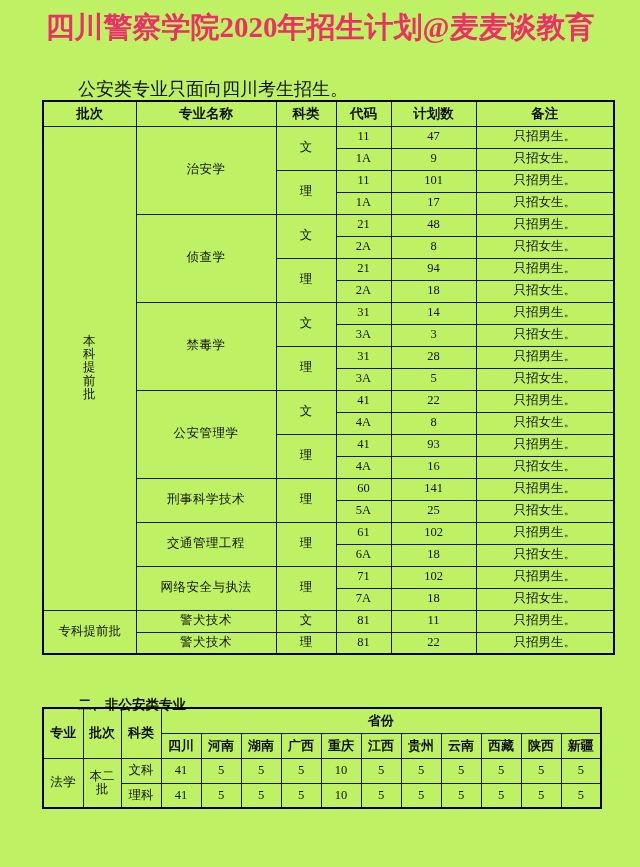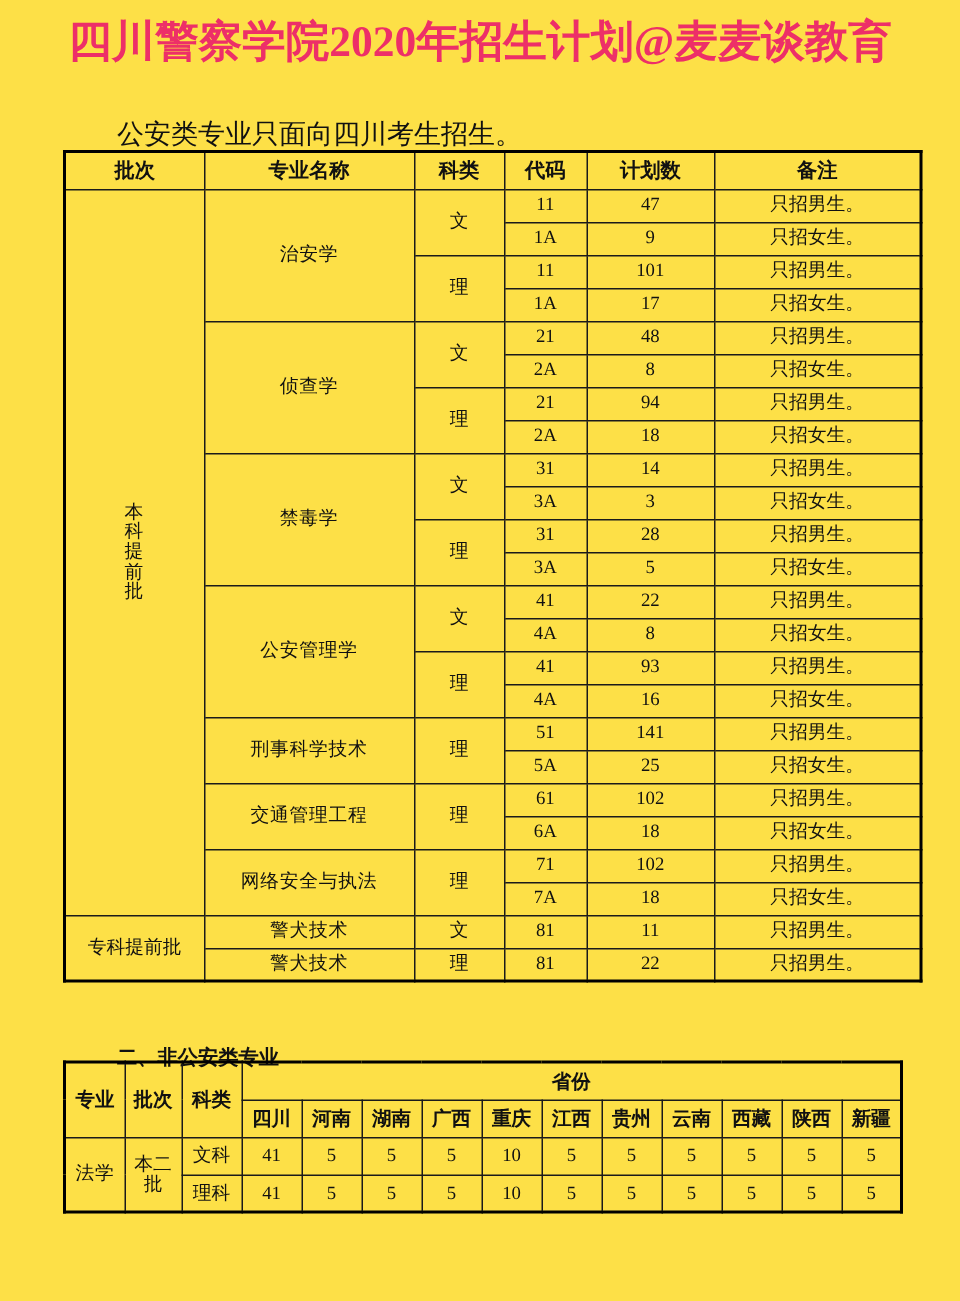--- a/index.html
+++ b/index.html
@@ -6,21 +6,21 @@
   html, body {
     margin: 0; padding: 0;
     width: 640px; height: 867px;
     background: #ffffff;
     font-family: "Liberation Serif", "DejaVu Serif", serif;
     overflow: hidden;
   }
   #page {
     position: relative;
     width: 640px; height: 867px;
-    background: #fde047;
+    background: #bef264;
   }
 
   
   .doc-title {
     position: absolute;
     left: 0; top: 8px;
     width: 640px;
     text-align: center;
     font-family: "Liberation Serif", "DejaVu Serif", serif;
     font-weight: bold;
@@ -256,21 +256,21 @@
       </tr>
       <tr class="r">
         <td>4A</td>
         <td>16</td>
         <td class="remark">只招女生。</td>
       </tr>
 
       <tr class="r">
         <td rowspan="2" class="majorname">刑事科学技术</td>
         <td rowspan="2">理</td>
-        <td>51</td>
+        <td>60</td>
         <td>141</td>
         <td class="remark">只招男生。</td>
       </tr>
       <tr class="r">
         <td>5A</td>
         <td>25</td>
         <td class="remark">只招女生。</td>
       </tr>
 
       <tr class="r">

